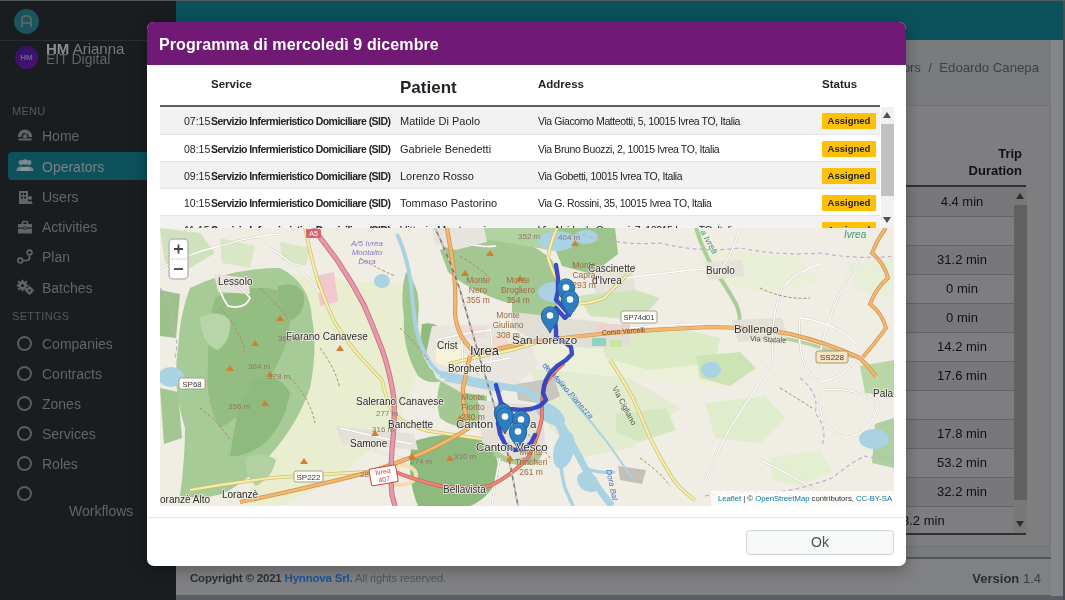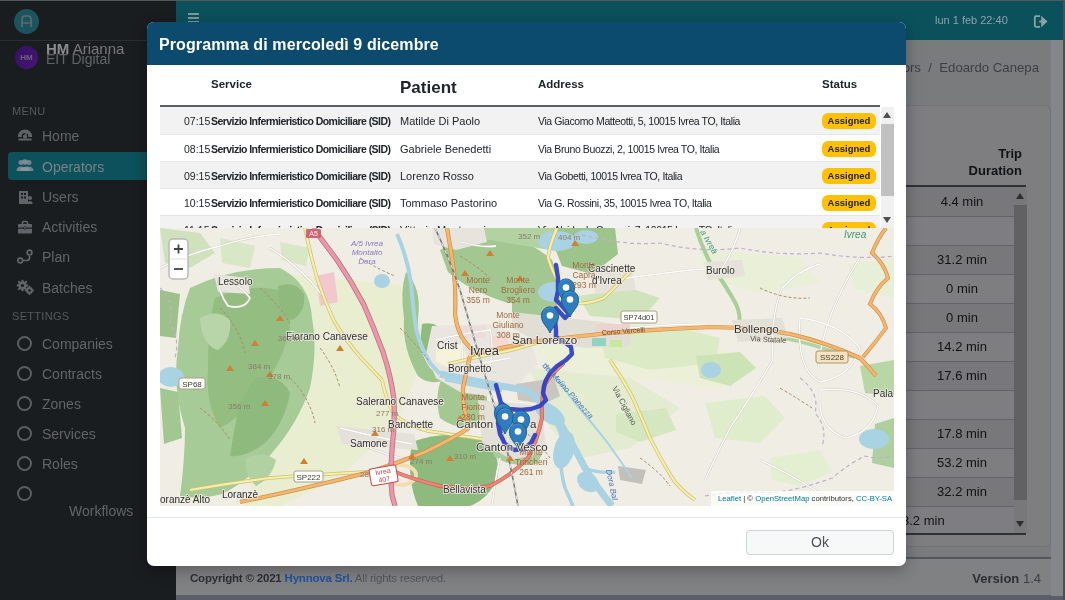--- a/index.html
+++ b/index.html
@@ -18,32 +18,32 @@
   #rightedge { left:1063px; top:0; width:2px; height:600px; background:#4c4f52; }
   #topedge { left:0; top:0; width:1065px; height:1px; background:#55585b; }
 
   .mitem { position:absolute; left:42px; font-size:14px; color:#616468; }
   .mlabel { position:absolute; left:12px; font-size:11px; color:#55585c; letter-spacing:0.3px; }
   .circ { position:absolute; left:17px; width:15px; height:15px; border:2px solid #5a5e62; border-radius:50%; }
 
   
   #modal { left:147px; top:22px; width:759px; height:544px; background:#fff; border-radius:7px;
     box-shadow:0 4px 15px rgba(0,0,0,0.3); }
-  #mhead { left:0; top:0; width:759px; height:43px; background:#0c4a6e; border-radius:7px 7px 0 0; }
+  #mhead { left:0; top:0; width:759px; height:43px; background:#701a75; border-radius:7px 7px 0 0; }
   #mtitle { left:12px; top:14px; font-size:16px; font-weight:bold; color:#fff; letter-spacing:0.1px; }
   #mfootline { left:0px; top:495px; width:759px; height:1px; background:#e4e7ea; }
   #okbtn { left:599px; top:508px; width:148px; height:25px; background:#f7f8f8; border:1px solid #cfd2d6;
     border-radius:4px; font-size:14px; color:#4a5056; text-align:center; line-height:23px; }
 
   
   .trow { position:absolute; left:13px; width:720px; height:27px; }
   .tcell { position:absolute; top:8px; font-size:11px; color:#212529; white-space:nowrap; }
   .svc { font-weight:bold; font-size:10.5px; letter-spacing:-0.55px; }
   .adr { font-size:10.5px; letter-spacing:-0.4px; }
-  .badge { position:absolute; left:662px; top:6px; width:54px; height:16px; background:#ffc107; border-radius:6px;
+  .badge { position:absolute; left:662px; top:6px; width:54px; height:16px; background:#ffc107; border-radius:1px;
     font-size:9.5px; font-weight:bold; color:#212529; text-align:center; line-height:15px; }
 </style>
 </head>
 <body>
 <div id="page">
 
   <div class="abs" id="content"></div>
   <div class="abs" id="topbar"></div>
   <div class="abs" id="sidebar"></div>
   <div class="abs" id="pgfooter"></div>
@@ -137,30 +137,20 @@
     <div class="circ" style="top:396px;"></div>
       <div class="mitem" style="top:396px;">Zones</div>
     <div class="circ" style="top:426px;"></div>
       <div class="mitem" style="top:426px;">Services</div>
     <div class="circ" style="top:456px;"></div>
       <div class="mitem" style="top:456px;">Roles</div>
     <div class="circ" style="top:486px;"></div>
       <div class="mitem" style="top:503px;margin-left:27px;">Workflows</div>
   </div>
 
-  <div class="abs" id="tbc" style="left:176px;top:0;width:887px;height:40px;">
-    <div class="abs" style="left:12px;top:13px;width:11px;height:1.5px;background:#7d989d;"></div>
-    <div class="abs" style="left:12px;top:17px;width:11px;height:1.5px;background:#7d989d;"></div>
-    <div class="abs" style="left:12px;top:21px;width:11px;height:1.5px;background:#7d989d;"></div>
-    <div class="abs" style="left:759px;top:14px;font-size:11px;color:#8aa3a8;">lun 1 feb 22:40</div>
-    <svg class="abs" style="left:857px;top:15px;" width="15" height="13" viewBox="0 0 17 16">
-        <path d="M8 1.5 H3 Q1.5 1.5 1.5 3 V13 Q1.5 14.5 3 14.5 H8" fill="none" stroke="#8aa3a8" stroke-width="2.2"></path>
-        <path d="M7 8 H13 M10.5 3.5 L15.5 8 L10.5 12.5 Z" fill="#8aa3a8" stroke="#8aa3a8" stroke-width="2.2"></path>
-      </svg>
-  </div>
 
   <div class="abs" id="cc" style="left:176px;top:40px;width:887px;height:520px;">
     <div class="abs" style="right:24px;top:20px;font-size:13.2px;color:#3c4043;">Operators&nbsp; /&nbsp; Edoardo Canepa</div>
     <div class="abs" style="left:14px;top:65px;width:861px;height:442px;background:#7e7e80;border:1px solid #727375;border-radius:6px;"></div>
 
     <div class="abs" style="left:300px;top:147px;width:550px;height:29px;background:rgba(0,0,0,0.045);"></div>
     <div class="abs" style="left:300px;top:205px;width:550px;height:29px;background:rgba(0,0,0,0.045);"></div>
     <div class="abs" style="left:300px;top:263px;width:550px;height:29px;background:rgba(0,0,0,0.045);"></div>
     <div class="abs" style="left:300px;top:321px;width:550px;height:29px;background:rgba(0,0,0,0.045);"></div>
     <div class="abs" style="left:300px;top:379px;width:550px;height:29px;background:rgba(0,0,0,0.045);"></div>

